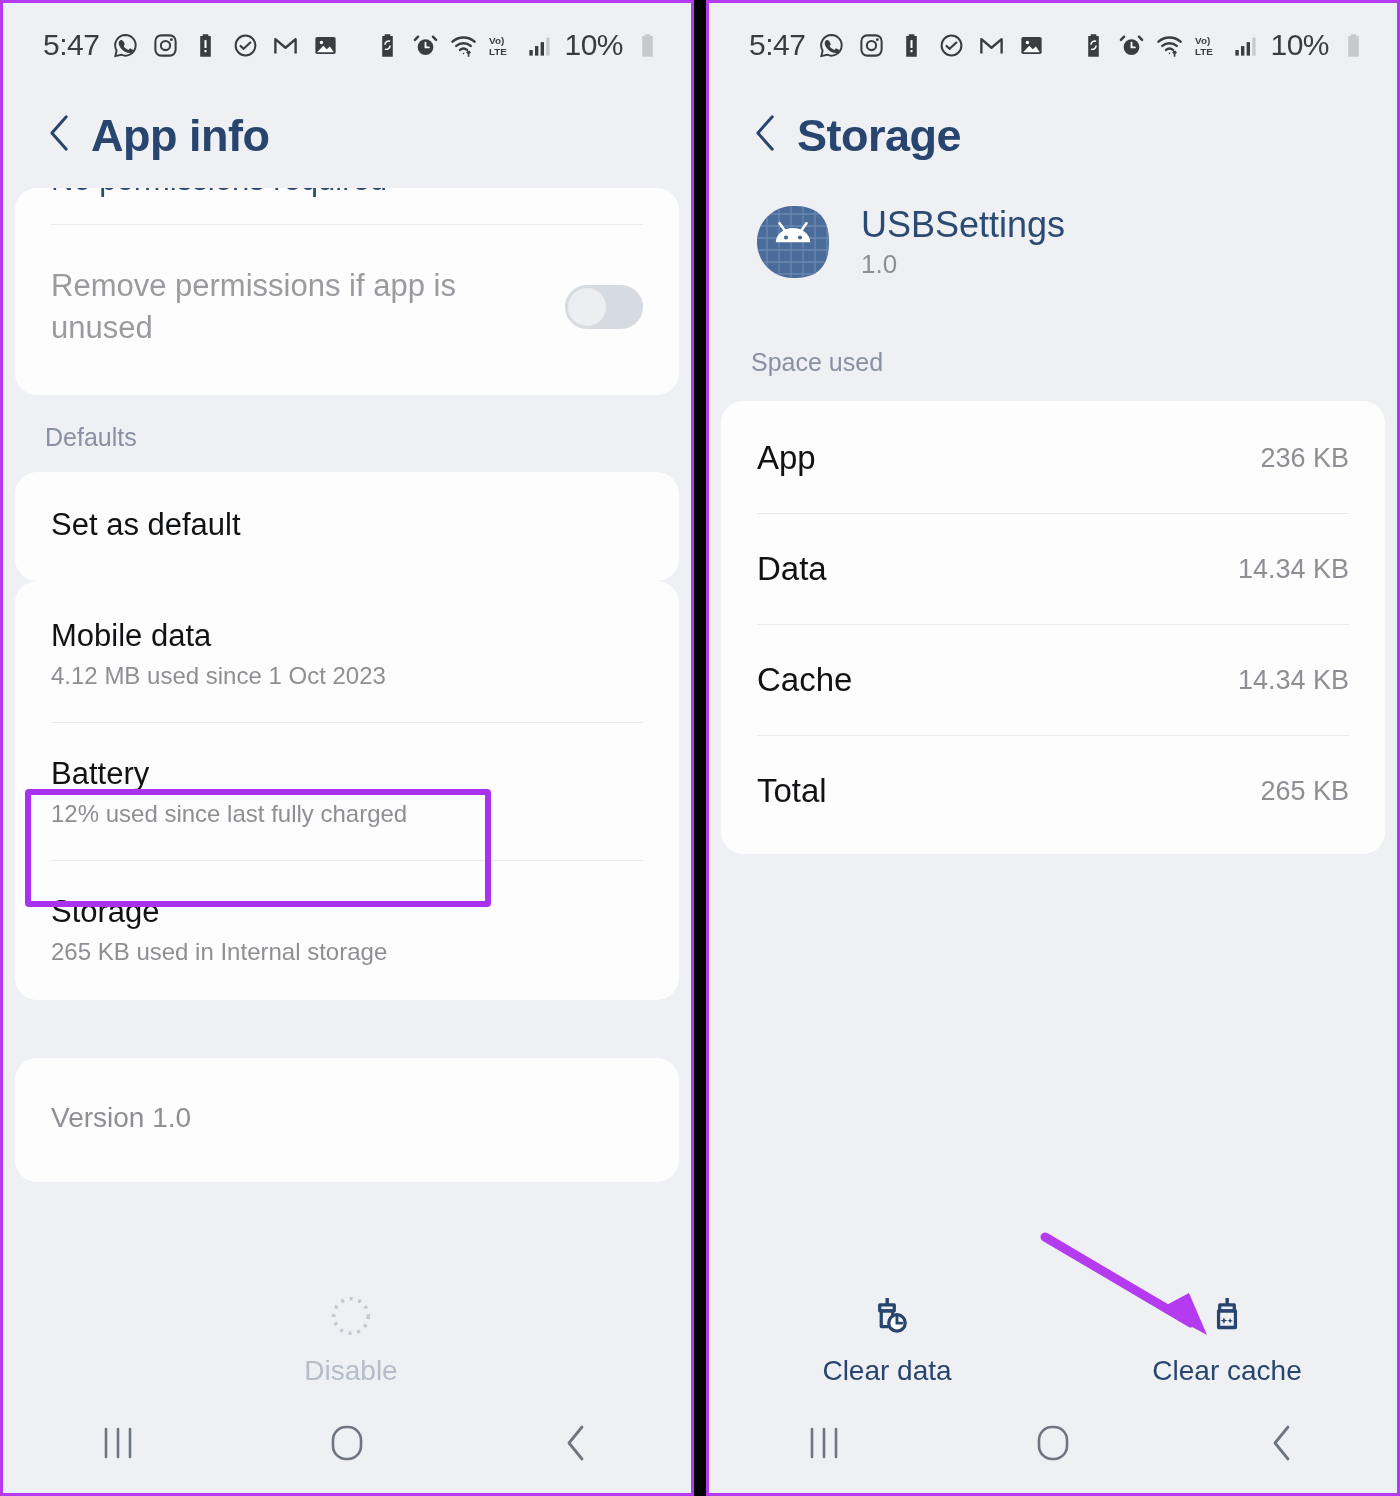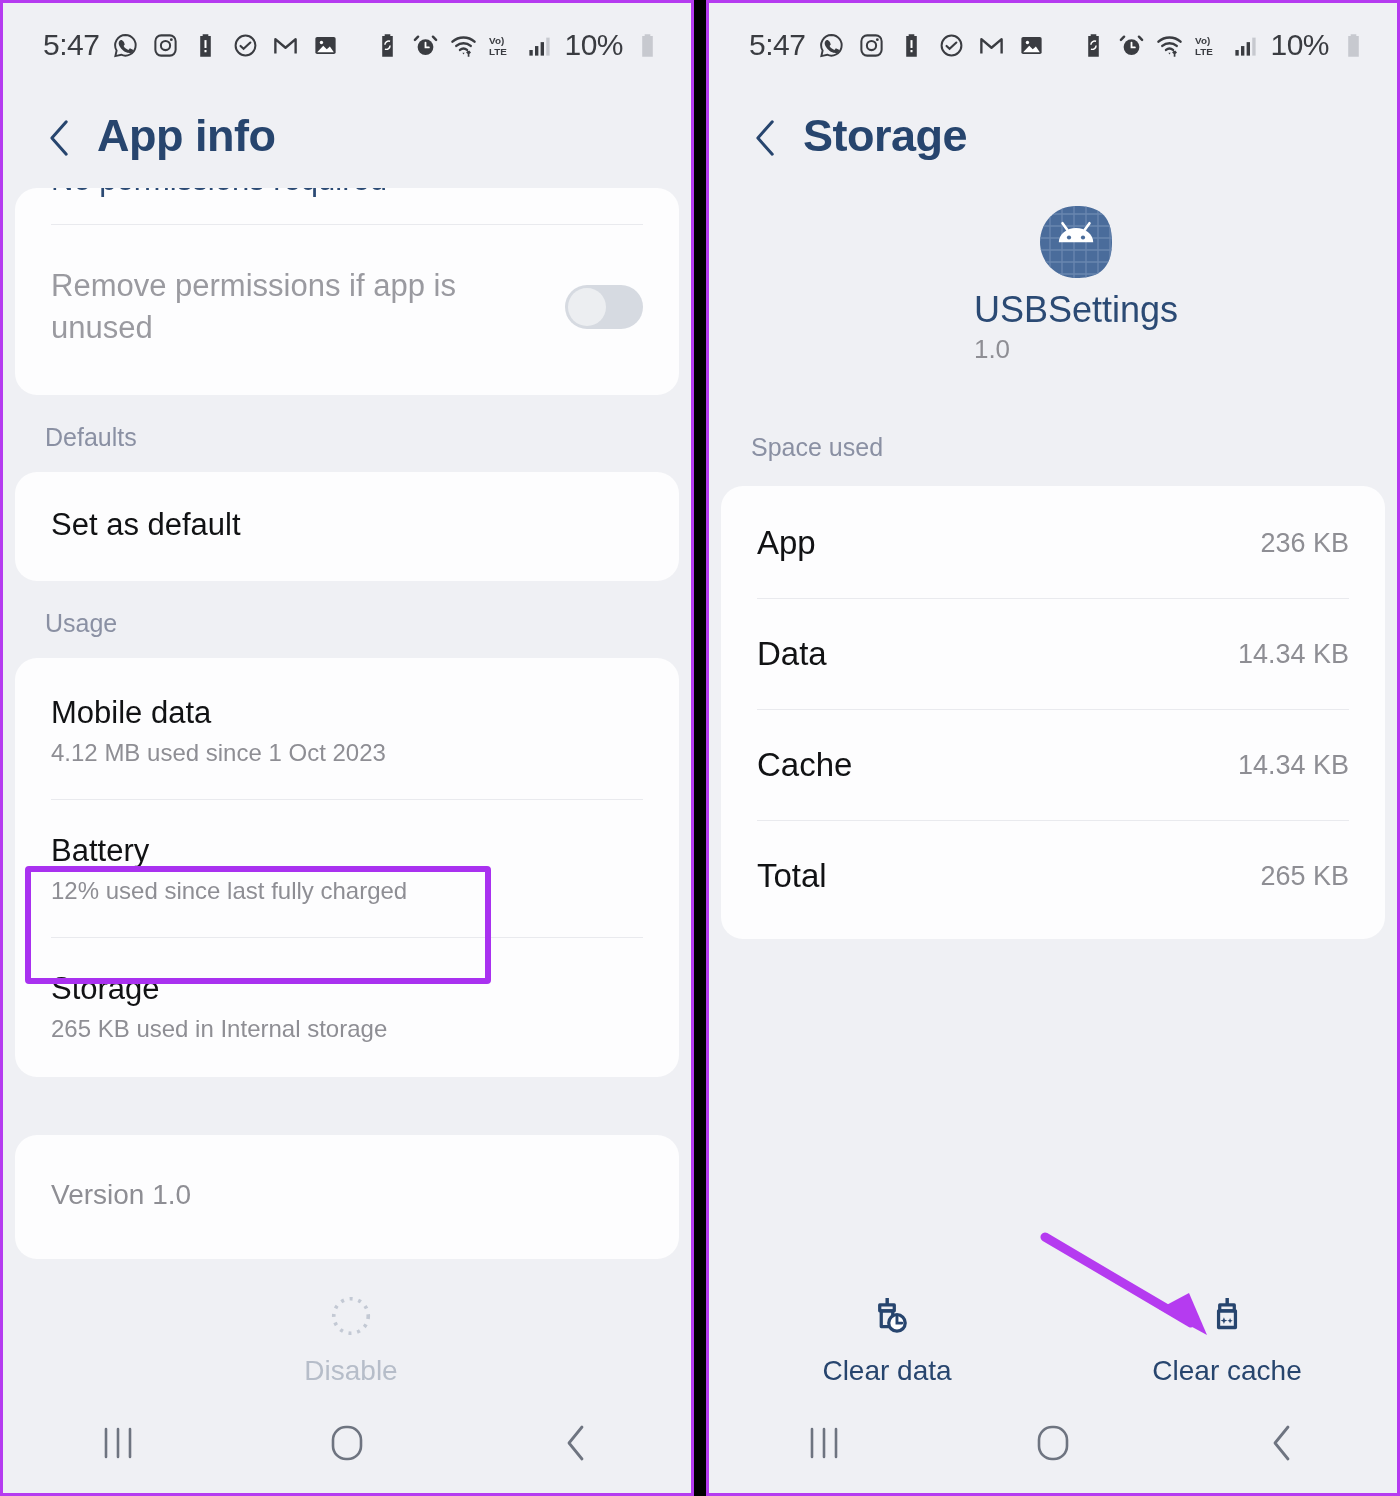--- a/index.html
+++ b/index.html
@@ -35,21 +35,21 @@
   }
   .sb-left { display:flex; align-items:center; gap:13px; flex:1; }
   .sb-right { display:flex; align-items:center; gap:11px; }
   .sb-time { font-size: 30px; letter-spacing:-0.5px; color:#3a3c41; font-weight:400;}
   .sb-ico { width:27px; height:27px; display:inline-block; flex:0 0 auto;}
   .sb-ico svg { display:block; width:100%; height:100%; }
   .sb-pct { font-size: 30px; color:#3a3c41; letter-spacing:-0.5px;}
 
   
   .titlebar {
-    display:flex; align-items:flex-end; gap:22px;
+    display:flex; align-items:flex-start; gap:16px;
     padding: 26px 0 30px 42px;
   }
   .back-chev { width:30px; height:40px; flex:0 0 auto; }
   .back-chev svg { display:block; width:100%; height:100%; }
   .title {
     font-size: 45px; font-weight: 700; color:#27456e;
     letter-spacing:-0.5px; line-height:1;
   }
 
   
@@ -99,21 +99,21 @@
 
   
   .hl {
     position:absolute;
     border: 6px solid #a931f0;
     border-radius: 4px;
     pointer-events:none;
   }
 
   
-  .appheader { display:flex; align-items:center; gap:9px; padding: 16px 0 22px 46px; flex-direction: column; }
+  .appheader { display:flex; align-items:center; gap:30px; padding: 16px 0 22px 46px; }
   .appicon { width:76px; height:76px; flex:0 0 auto; }
   .appicon svg { display:block; width:100%; height:100%; }
   .appname { font-size:36px; color:#2b4a74; line-height:1.15;}
   .appver { font-size:26px; color:#8e8e94; margin-top:4px;}
 
   
   .kvrow { display:flex; align-items:center; padding: 12px 36px; }
   .kvrow .k { flex:1; font-size:33px; color:#111214; }
   .kvrow .v { font-size:27px; color:#8e8e94; }
 
@@ -263,21 +263,20 @@
         </div>
       </div>
 
       <div class="sect-head">Defaults</div>
       <div class="card">
         <div class="row" style="padding-top:34px;padding-bottom:38px;">
           <div class="rowtitle">Set as default</div>
         </div>
       </div>
 
-      <div class="sect-head">Usage</div>
       <div class="card" style="position:relative;">
         <div class="row" style="padding-top:36px;padding-bottom:32px;">
           <div class="rowtitle">Mobile data</div>
           <div class="rowsub">4.12 MB used since 1 Oct 2023</div>
         </div>
         <div class="divider"></div>
         <div class="row" style="padding-top:32px;padding-bottom:32px;">
           <div class="rowtitle">Battery</div>
           <div class="rowsub">12% used since last fully charged</div>
         </div>

